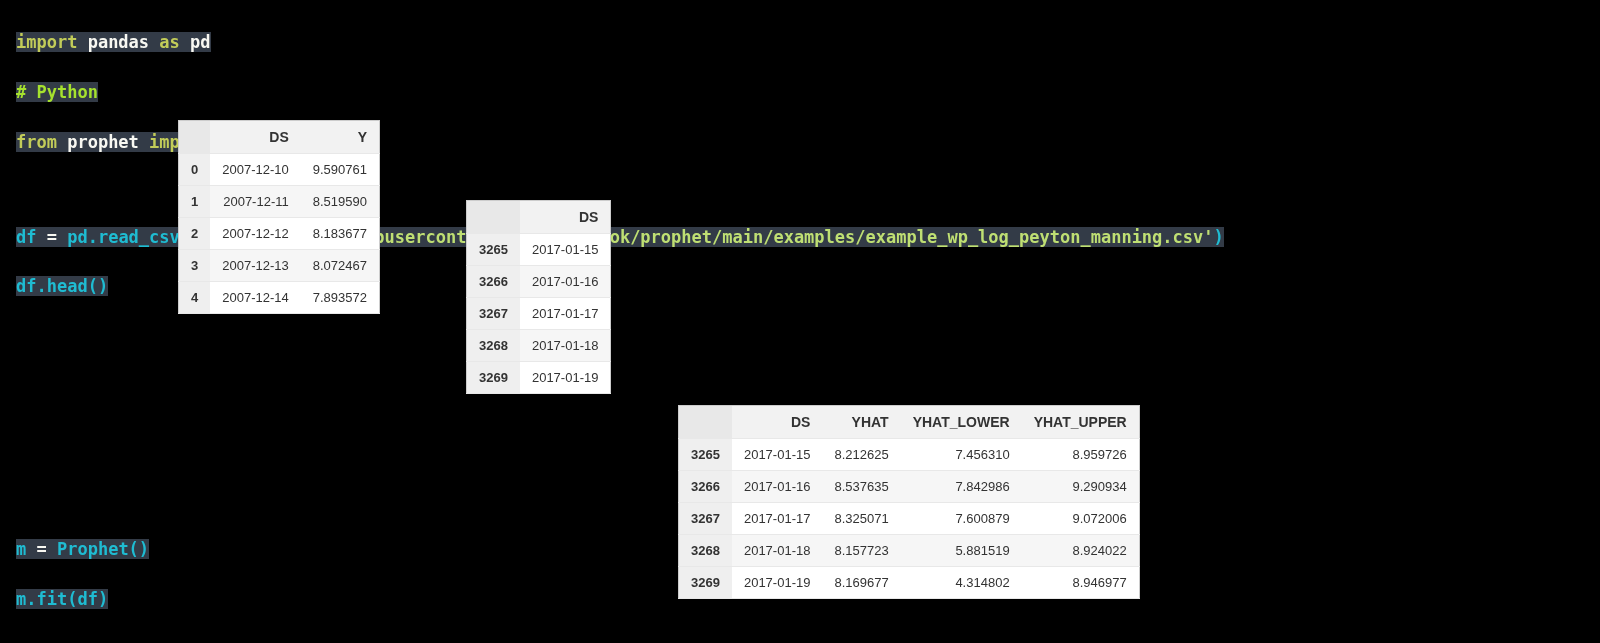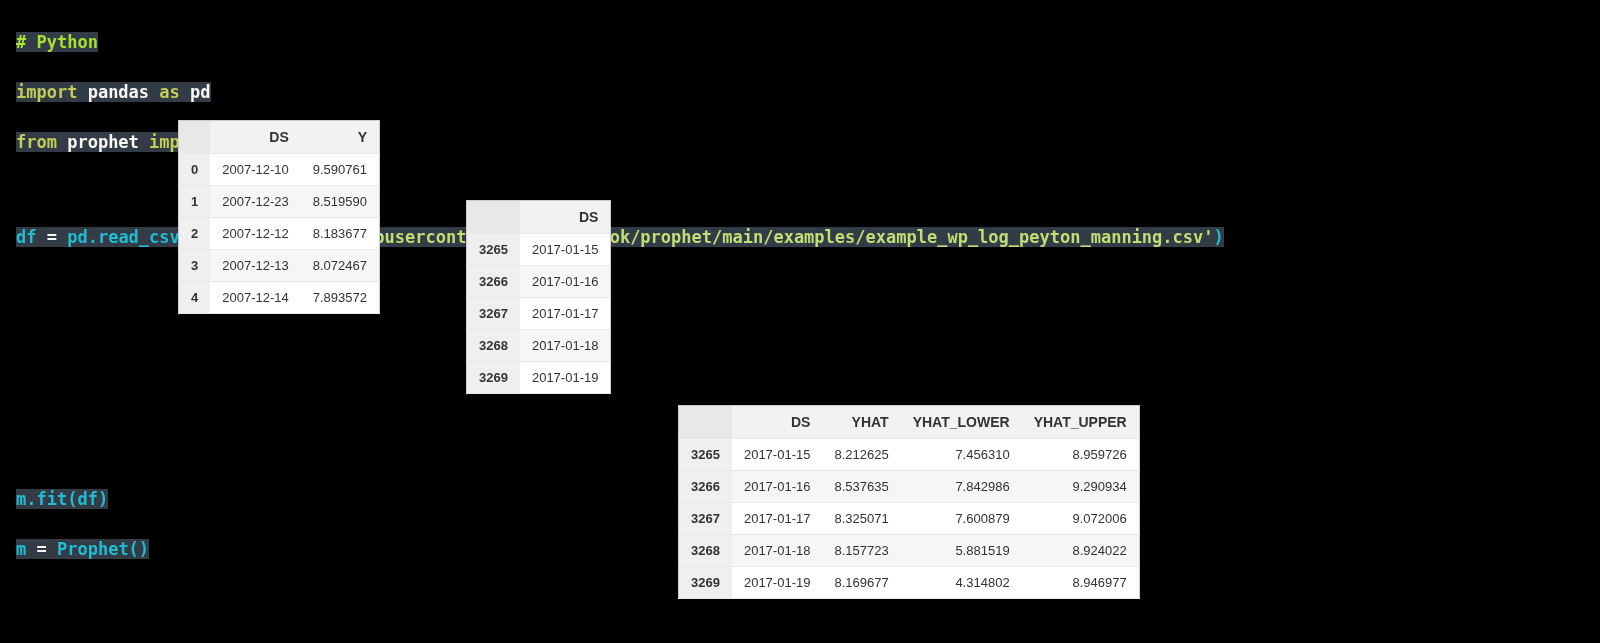--- a/index.html
+++ b/index.html
@@ -53,28 +53,29 @@
     .df tbody tr:nth-child(odd) td { background: #fff; }
     .df .idx {
       font-weight: 700;
       background: #efefef !important;
     }
   </style>
 </head>
 <body>
 
 <div class="code">
+<div class="block"><span class="c-keyword">import</span><span class="c-plain"> pandas </span><span class="c-keyword">as</span><span class="c-plain"> pd</span></div>
 <div class="block"><span class="c-comment"># Python</span></div>
-<div class="block"><span class="c-keyword">import</span><span class="c-plain"> pandas </span><span class="c-keyword">as</span><span class="c-plain"> pd</span></div>
 <div class="block"><span class="c-keyword">from</span><span class="c-plain"> prophet </span><span class="c-keyword">import</span><span class="c-plain"> Prophet</span></div>
 <div class="block" style="height:18px"></div>
 <div class="block"><span class="c-teal">df </span><span class="c-plain">=</span><span class="c-teal"> pd.read_csv(</span><span class="c-str">'https://raw.githubusercontent.com/facebook/prophet/main/examples/example_wp_log_peyton_manning.csv'</span><span class="c-teal">)</span></div>
+<div class="block"><span class="c-teal">df.head()</span></div>
 <div style="height:190px"></div>
+<div class="block"><span class="c-teal">m </span><span class="c-plain">=</span><span class="c-teal"> Prophet()</span></div>
 <div class="block"><span class="c-teal">m.fit(df)</span></div>
-<div class="block"><span class="c-teal">m </span><span class="c-plain">=</span><span class="c-teal"> Prophet()</span></div>
 <div class="block" style="height:18px"></div>
 
 
 
 
 
 </div>
 
 <table class="df" style="left:178px; top:120px;">
   <thead>
@@ -85,21 +86,21 @@
     </tr>
   </thead>
   <tbody id="t1body">
       <tr>
         <td class="idx">0</td>
         <td>2007-12-10</td>
         <td>9.590761</td>
       </tr>
       <tr>
         <td class="idx">1</td>
-        <td>2007-12-23</td>
+        <td>2007-12-11</td>
         <td>8.519590</td>
       </tr>
       <tr>
         <td class="idx">2</td>
         <td>2007-12-12</td>
         <td>8.183677</td>
       </tr>
       <tr>
         <td class="idx">3</td>
         <td>2007-12-13</td>

